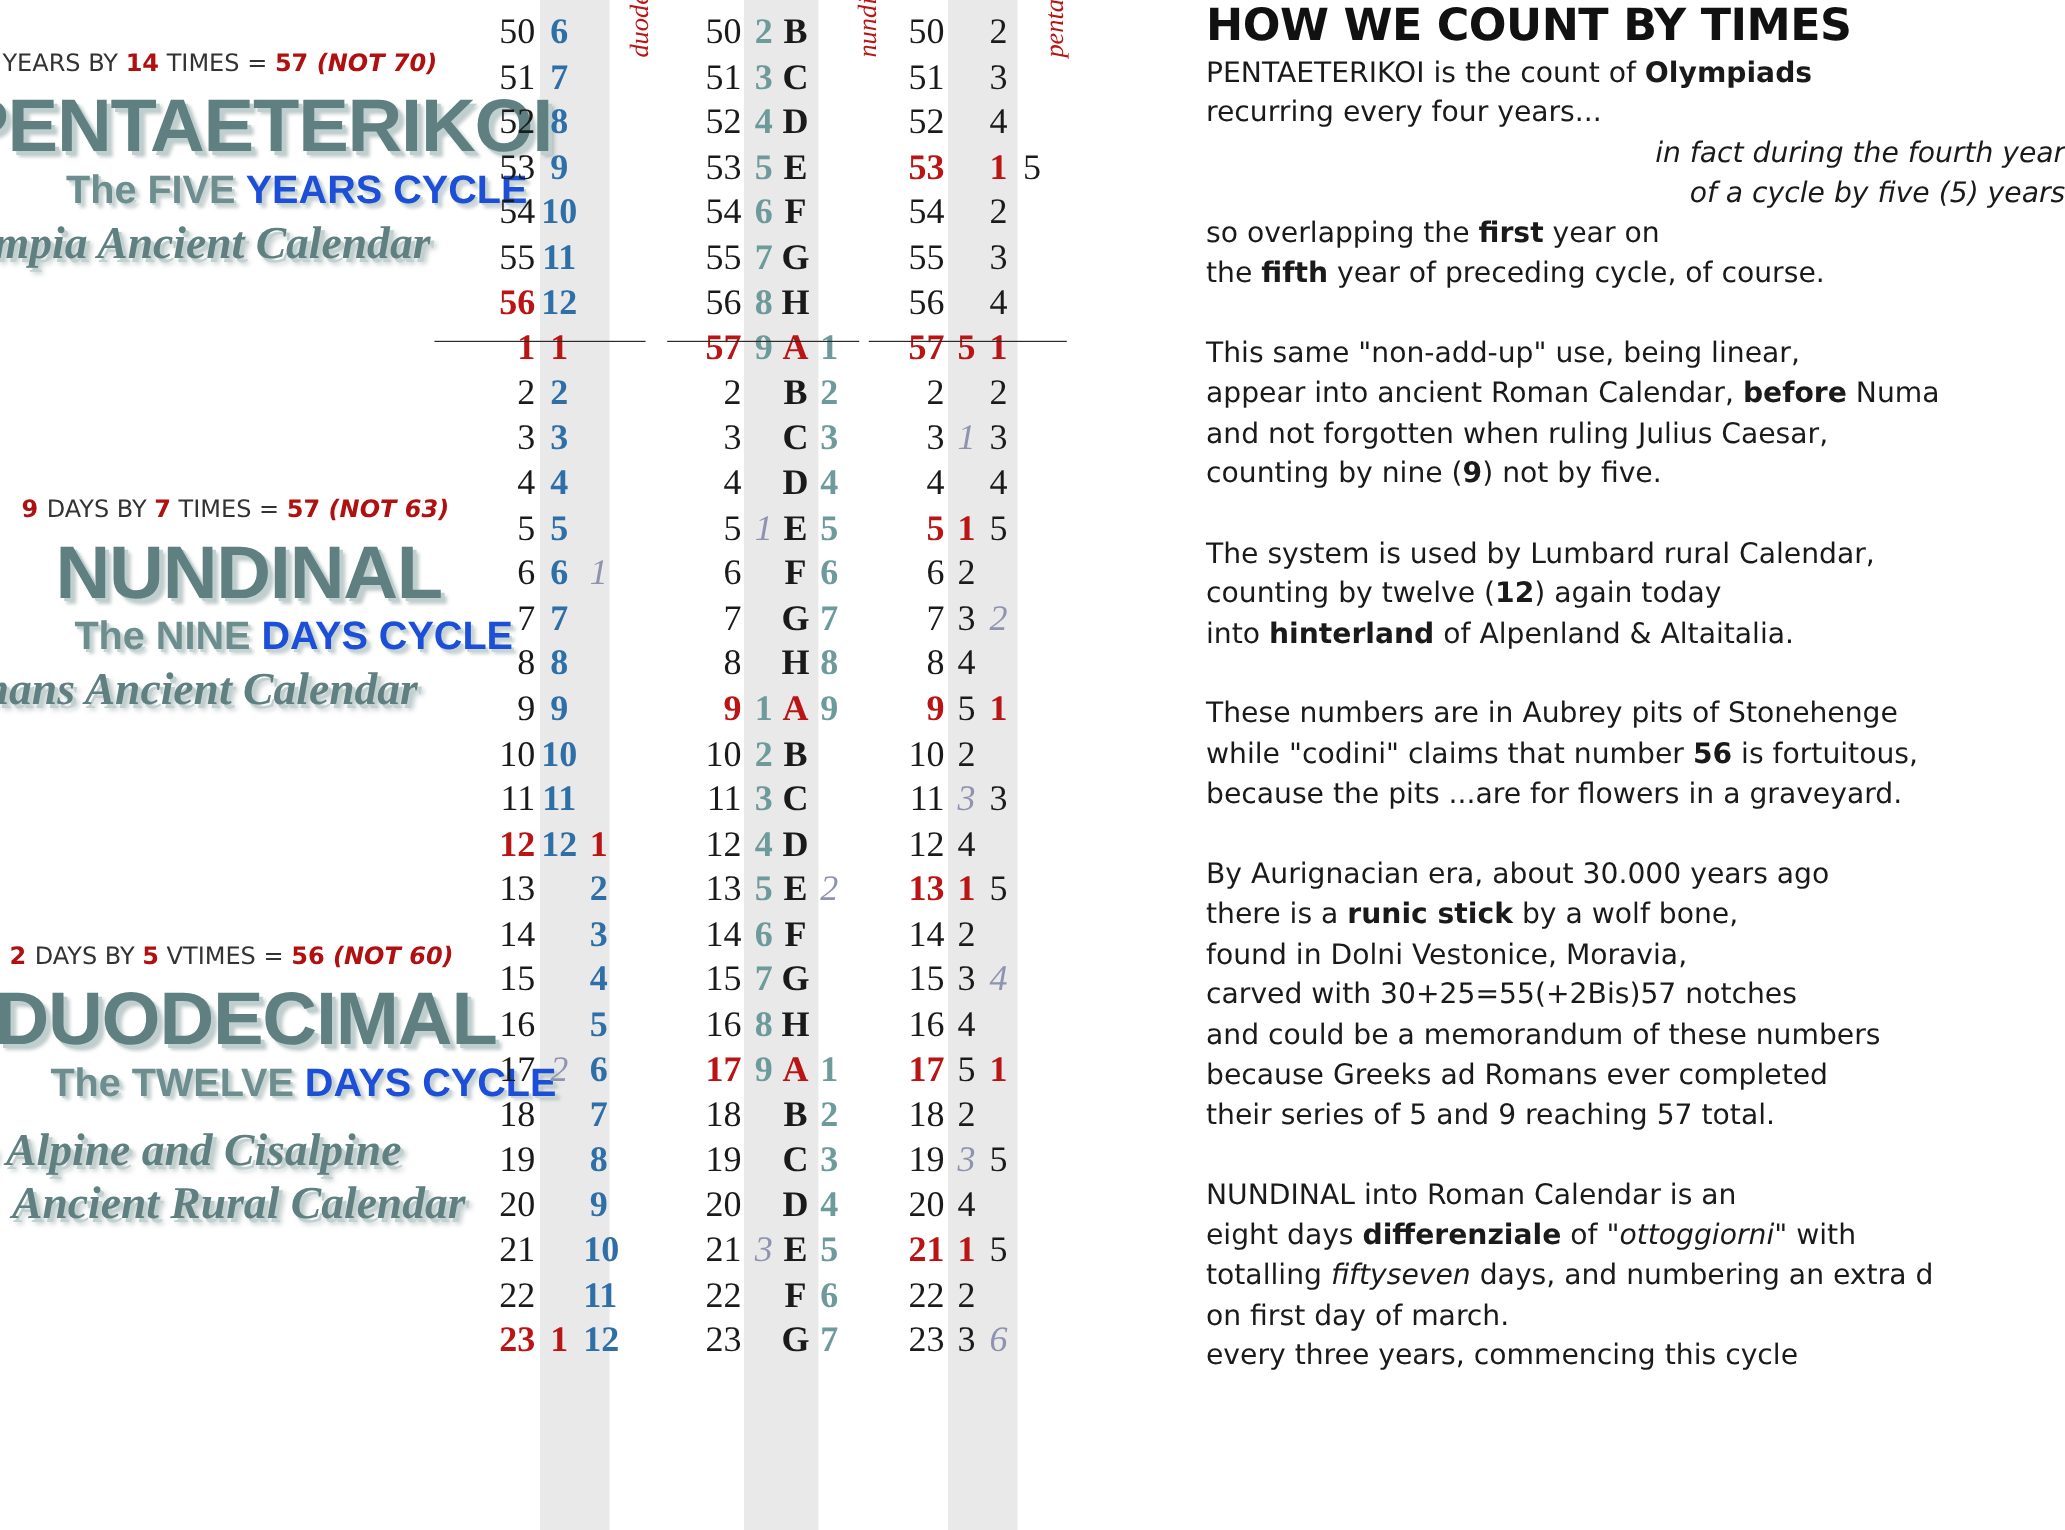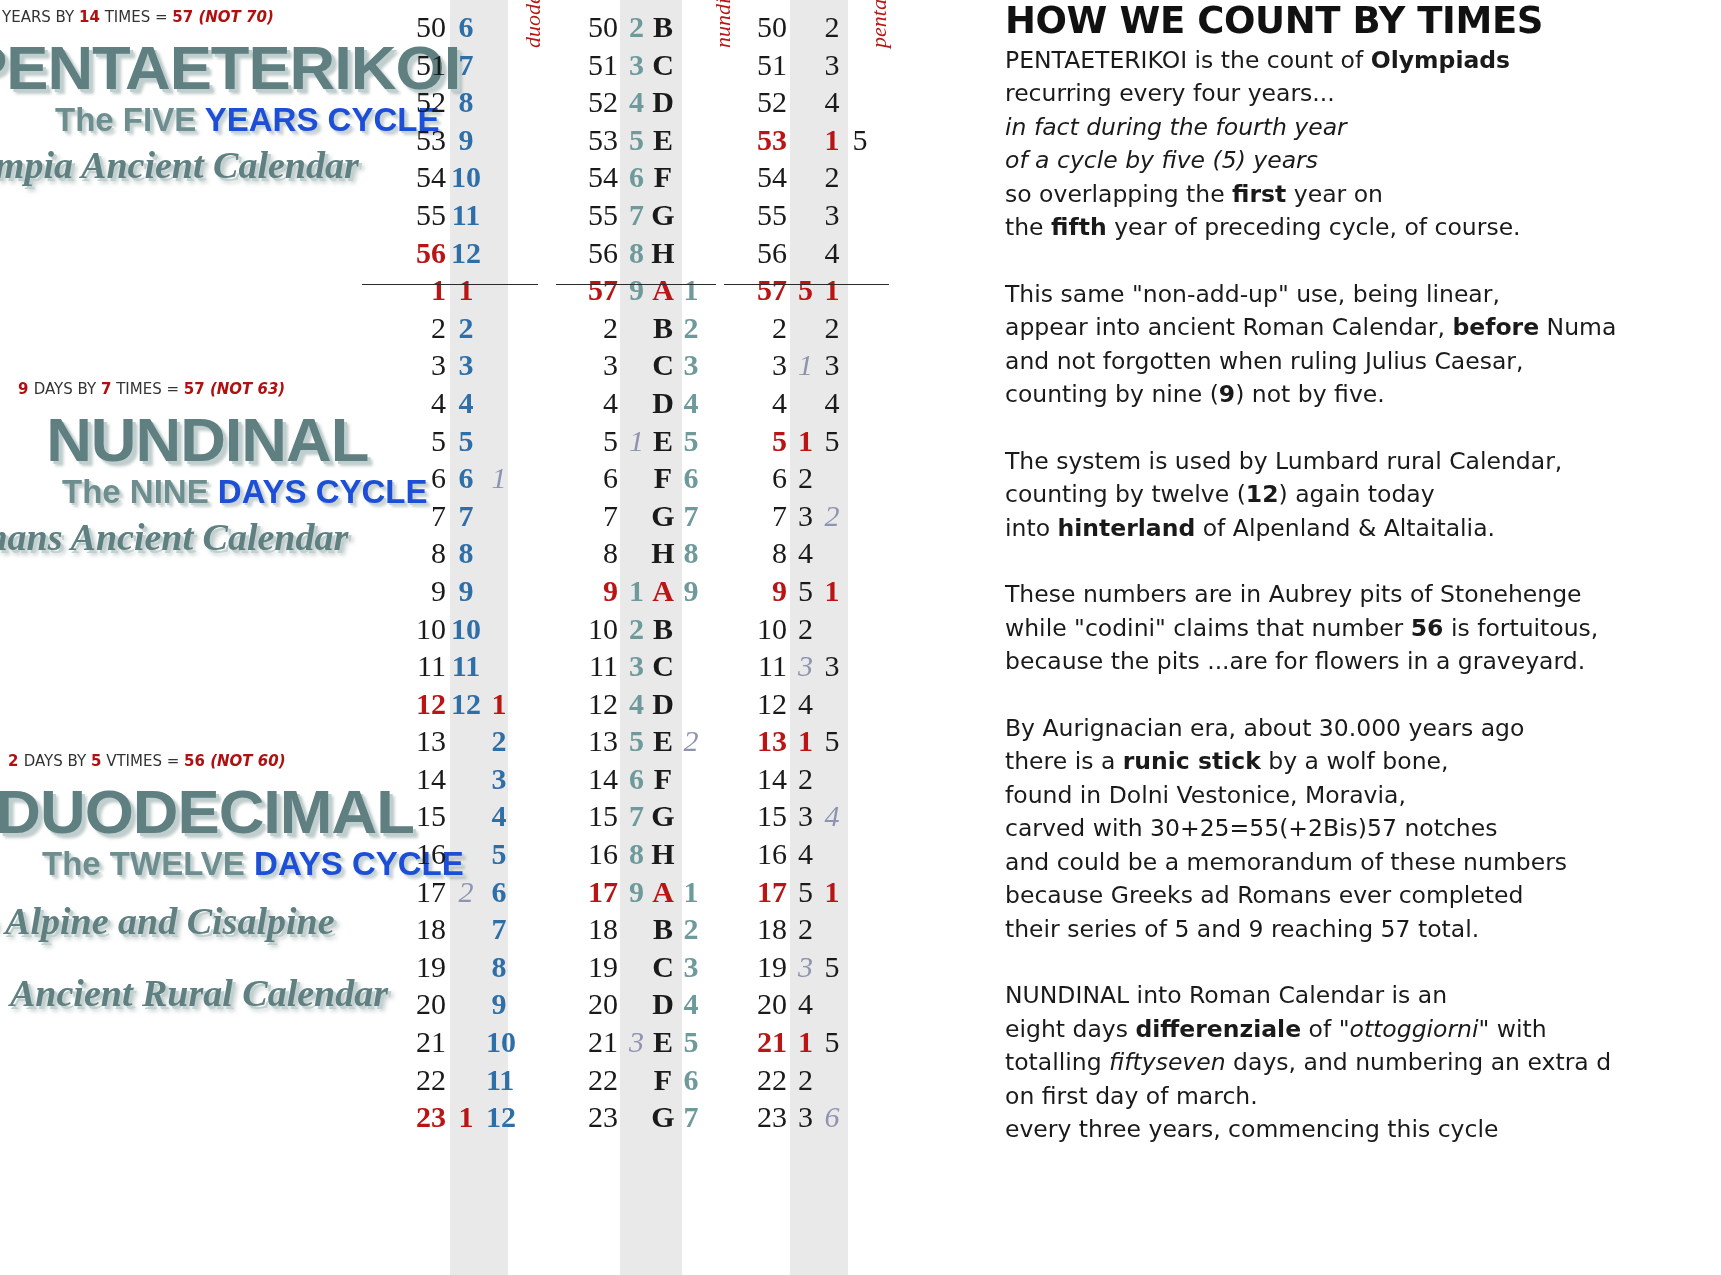--- a/index.html
+++ b/index.html
@@ -7,22 +7,23 @@
     width:1721px;height:1275px;background:#ffffff;overflow:hidden;
     font-family:"DejaVu Sans", sans-serif;
     position:relative;
   }
   
   .left-panel{
     position:absolute;left:0;top:0;width:395px;height:1275px;
   }
   .caption-line{
     font-family:"DejaVu Sans", sans-serif;
-    font-size:15px;color:#b01010;font-weight:bold;
+    font-size:20px;color:#b01010;font-weight:bold;
     white-space:nowrap;
+    margin-top:32px;
   }
   .caption-line .small{color:#333;font-weight:normal;}
   .caption-line .ital{font-style:italic;color:#b01010;font-weight:bold;}
   .big-title{
     font-family:"Liberation Sans", sans-serif;
     font-weight:bold;font-size:62px;
     color:#5f7f80;
     letter-spacing:-1px;
     text-shadow:3px 3px 0 #bfcfcf, 5px 5px 3px rgba(120,140,140,.45);
     white-space:nowrap;
@@ -94,21 +95,21 @@
     font-family:"DejaVu Sans", sans-serif;
     font-size:23.5px;line-height:33.5px;color:#1a1a1a;
   }
   .r-title{
     font-family:"DejaVu Sans", sans-serif;
     font-weight:bold;font-size:37px;letter-spacing:-0.4px;
     margin:4px 0 6px 0;white-space:nowrap;color:#111;
   }
   .para{margin:0 0 0 0;}
   .gap{height:33px;}
-  .it{font-style:italic;}
+  .it{font-style:italic;text-align:right;}
   .bd{font-weight:bold;}
 </style>
 </head>
 <body>
 
 <div class="left-panel">
 
   <div class="block1">
     <div class="caption-line blk-cap">
       <span class="small">YEARS BY </span><span>14</span><span class="small"> TIMES = </span><span>57</span> <span class="ital">(NOT 70)</span>
@@ -133,21 +134,21 @@
 
   <div class="block3">
     <div class="caption-line blk-cap" style="margin-left:8px;">
       <span>2 </span><span class="small">DAYS BY </span><span>5</span><span class="small"> VTIMES = </span><span>56</span> <span class="ital">(NOT 60)</span>
     </div>
     <div class="big-title blk-big" style="margin-left:0px;">DUODECIMAL</div>
     <div class="sub-title blk-sub" style="margin-left:42px;">
       <span>The TWELVE</span><span class="grey"> DAYS CYCLE</span>
     </div>
     <div class="italic-title blk-it" style="margin-top:16px;">o Alpine and Cisalpine</div>
-    <div class="italic-title" style="margin-top:28px;margin-left:10px;">Ancient Rural Calendar</div>
+    <div class="italic-title" style="margin-top:0;margin-left:10px;">Ancient Rural Calendar</div>
   </div>
 </div>
 
 <div class="cols">
 
   <div class="shade" style="left:62px;width:58px;"></div>
   <div class="shade" style="left:232px;width:62px;"></div>
   <div class="shade" style="left:402px;width:58px;"></div>
 
   <div class="coltable ct1" id="t1">

